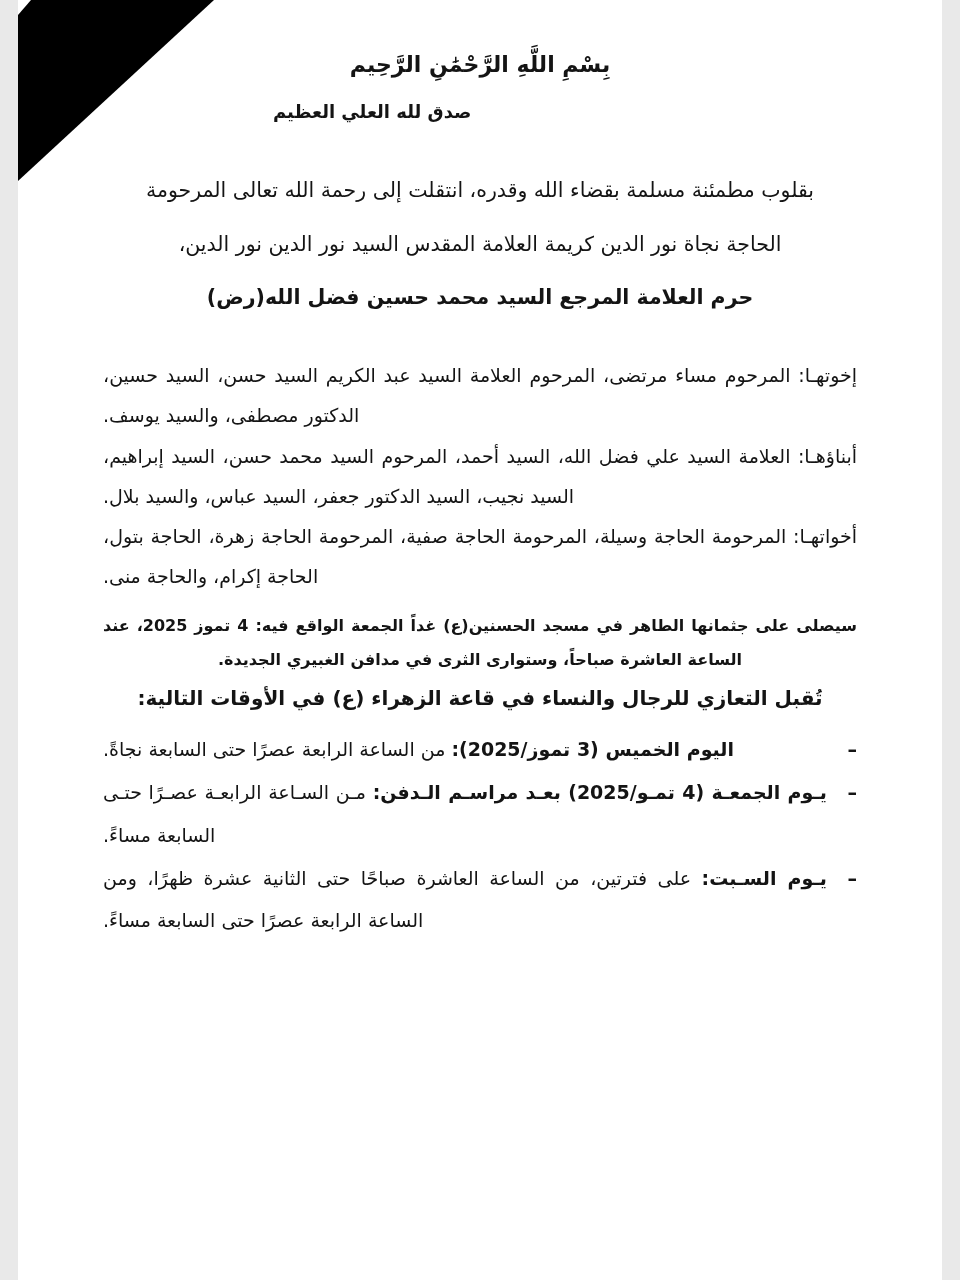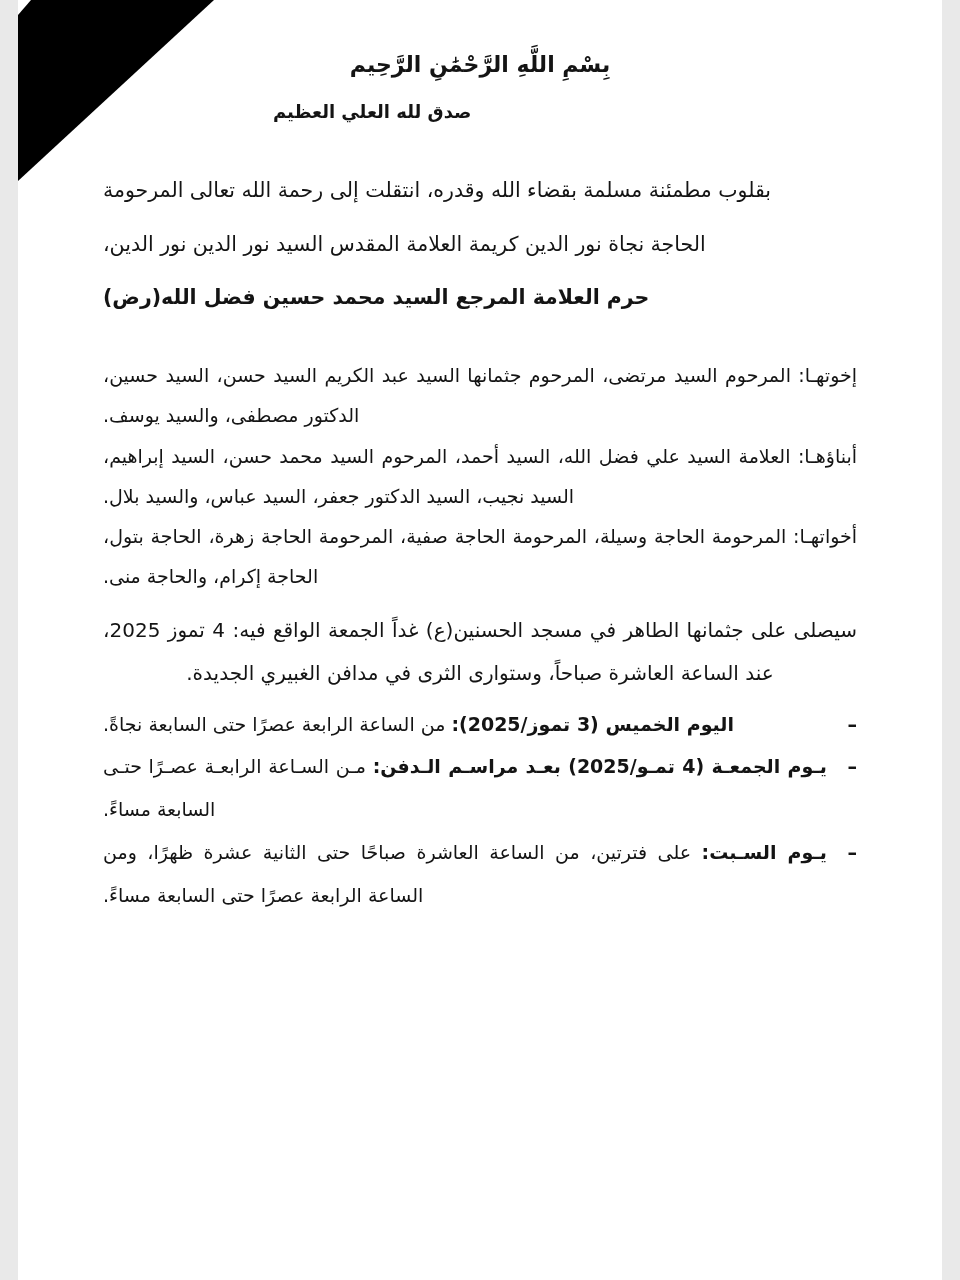--- a/index.html
+++ b/index.html
@@ -38,41 +38,41 @@
     margin:24px 0 0 0;
     direction:rtl;
     text-align:left;
     padding-left:170px;
     font-weight:bold;
     font-size:18px;
   }
   .intro{
     margin:42px 0 0 0;
     direction:rtl;
-    text-align:left;
+    text-align:center;
     font-size:20.5px;
     line-height:2.62;
   }
   .intro-bold{font-weight:bold;}
   .relatives{
     margin:30px 0 0 0;
     direction:rtl;
     font-size:19px;
     line-height:2.12;
     text-align:justify;
     text-align-last:left;
     -moz-text-align-last:left;
   }
   .relatives p{margin:0;}
   .rel-label{font-weight:normal;}
   .burial{
     margin:12px 0 0 0;
     direction:rtl;
-    font-weight:normal;
-    font-size:20px;
+    font-weight:bold;
+    font-size:16px;
     line-height:2.15;
     text-align:justify;
     text-align-last:center;
     -moz-text-align-last:center;
   }
   .condolences{
     margin:0;
     direction:rtl;
     font-weight:bold;
     font-size:20px;
@@ -116,27 +116,28 @@
 
     <div class="attribution">صدق لله العلي العظيم</div>
 
     <div class="intro">
       <div>بقلوب مطمئنة مسلمة بقضاء الله وقدره، انتقلت إلى رحمة الله تعالى المرحومة</div>
       <div>الحاجة نجاة نور الدين كريمة العلامة المقدس السيد نور الدين نور الدين،</div>
       <div class="intro-bold">حرم العلامة المرجع السيد محمد حسين فضل الله(رض)</div>
     </div>
 
     <div class="relatives">
-      <p><span class="rel-label">إخوتهـا:</span><span> المرحوم السيد مرتضى، المرحوم جثمانها السيد عبد الكريم السيد حسن، السيد حسين، الدكتور مصطفى، والسيد يوسف.</span></p>
+      <p><span class="rel-label">إخوتهـا:</span><span> المرحوم مساء مرتضى، المرحوم العلامة السيد عبد الكريم السيد حسن، السيد حسين، الدكتور مصطفى، والسيد يوسف.</span></p>
       <p><span class="rel-label">أبناؤهـا:</span><span> العلامة السيد علي فضل الله، السيد أحمد، المرحوم السيد محمد حسن، السيد إبراهيم، السيد نجيب، السيد الدكتور جعفر،  السيد عباس، والسيد بلال.</span></p>
       <p><span class="rel-label">أخواتهـا:</span><span> المرحومة الحاجة وسيلة، المرحومة الحاجة صفية، المرحومة الحاجة زهرة، الحاجة بتول، الحاجة إكرام، والحاجة منى.</span></p>
     </div>
 
     <div class="burial">سيصلى على جثمانها الطاهر في مسجد الحسنين(ع) غداً الجمعة الواقع فيه: 4 تموز 2025، عند الساعة العاشرة صباحاً، وستوارى الثرى في مدافن الغبيري الجديدة.</div>
 
+    <div class="condolences">تُقبل التعازي للرجال والنساء في قاعة الزهراء (ع) في الأوقات التالية:</div>
 
     <div class="schedule">
       <div class="schedule-item">
         <span class="bullet-dash">–</span>
         <span class="item-text"><span class="item-lead">اليوم الخميس (3 تموز/2025):</span><span> من الساعة الرابعة عصرًا حتى السابعة نجاةً.</span></span>
       </div>
       <div class="schedule-item">
         <span class="bullet-dash">–</span>
         <span class="item-text"><span class="item-lead">يـوم الجمعـة (4 تمـو/2025) بعـد مراسـم الـدفن:</span><span> مـن السـاعة الرابعـة عصـرًا حتـى السابعة مساءً.</span></span>
       </div>

